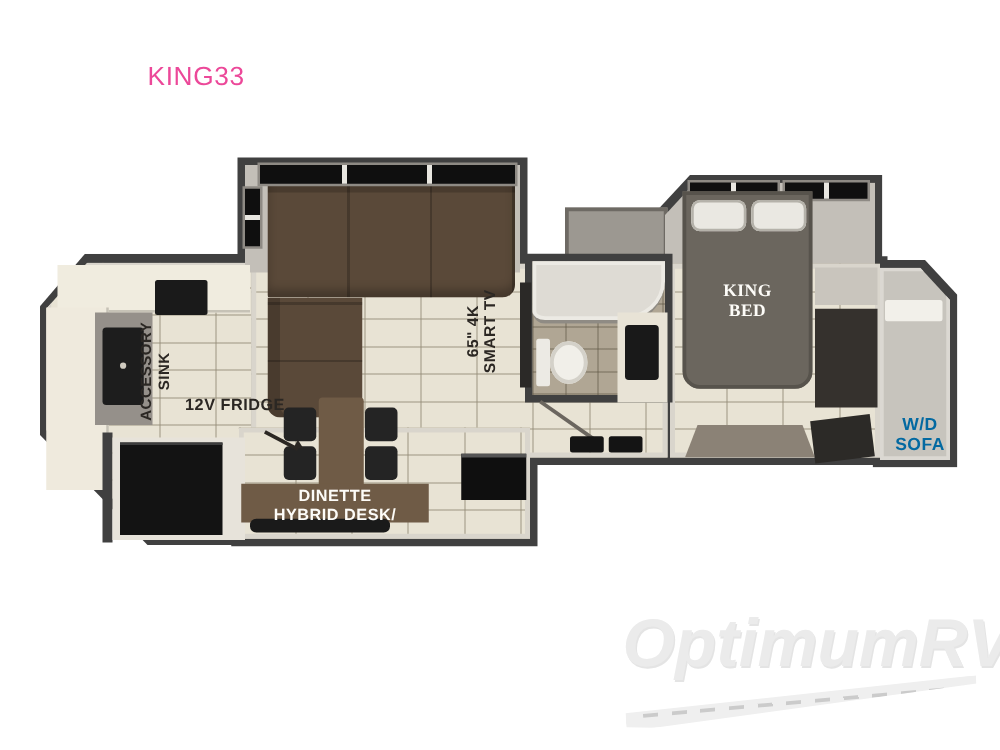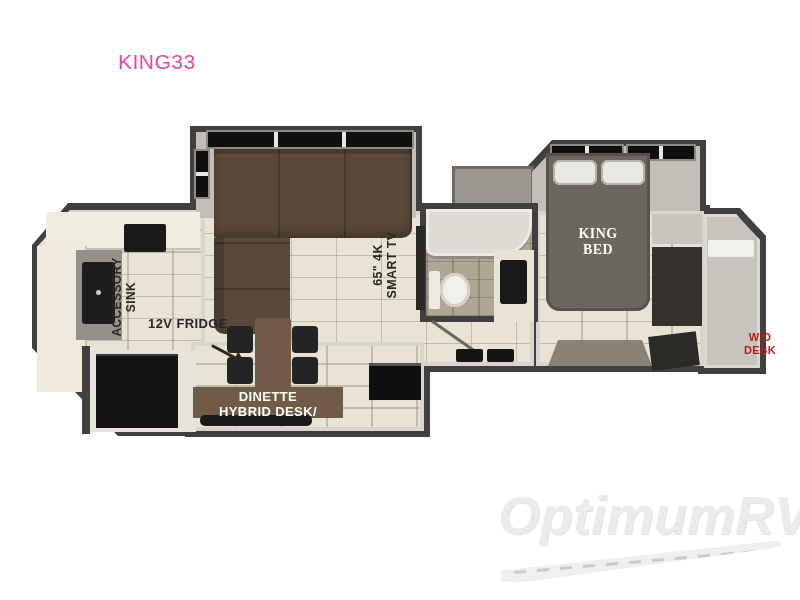--- a/index.html
+++ b/index.html
@@ -144,23 +144,23 @@
 <div class="a z40" style="left:236px;top:353px;width:0;height:0;border-left:7px solid #2b2723;
      border-top:4px solid transparent;border-bottom:4px solid transparent;transform:rotate(28deg);"></div>
 <div class="a lbl lbl-w z40" style="left:193px;top:390px;width:150px;font-size:13px;">
   <div>DINETTE</div>
   <div>HYBRID DESK/</div>
 </div>
 <div class="a lbl lbl-w z40" style="left:548px;top:226px;width:100px;font-size:14px;font-family:Liberation Serif, serif;">
   <div>KING</div>
   <div>BED</div>
 </div>
-<div class="a lbl z40" style="left:728px;top:331px;width:64px;font-size:11px;color:#b91c1c;">
+<div class="a lbl z40" style="left:704px;top:331px;width:64px;font-size:14px;color:#0369a1;">
   <div>W/D</div>
-  <div>DESK</div>
+  <div>SOFA</div>
 </div>
 
 <div class="a" id="wm">
   <div class="brand">OptimumRV</div>
   <div id="road">
     <div class="dash"></div>
   </div>
 </div>
 
 </body></html>

